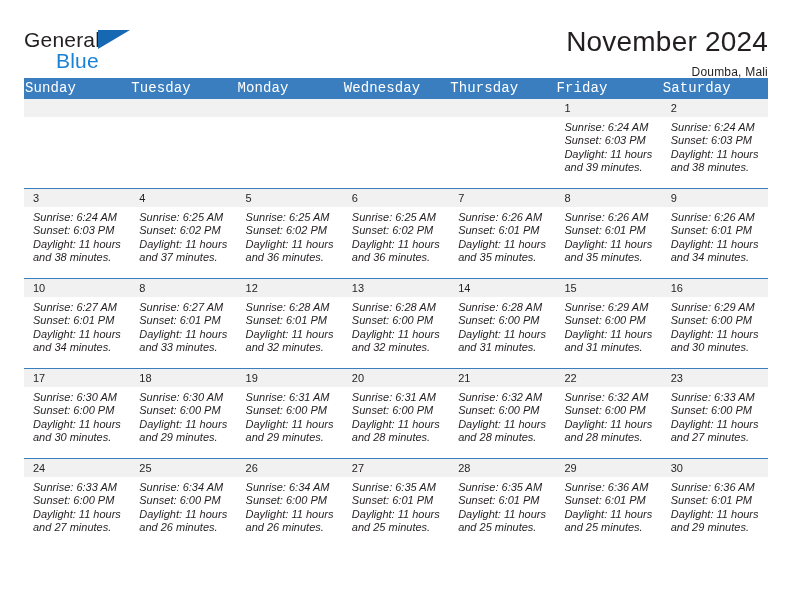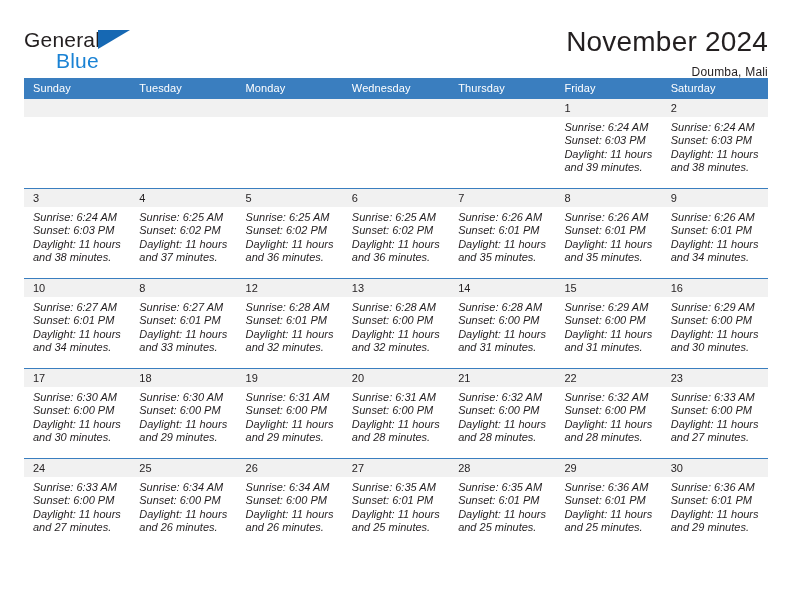--- a/index.html
+++ b/index.html
@@ -90,25 +90,26 @@
     margin-top: 6px;
   }
   .weekday-row {
     display: flex;
     background: #3a7ebf;
     height: 21px;
   }
   .weekday {
     flex: 1 1 0;
     color: #ffffff;
-    font-size: 11px;
+    font-size: 14px;
     line-height: 21px;
-    padding-left: 9px;
+    padding-left: 1px;
     box-sizing: border-box;
     letter-spacing: 0.1px;
+    font-family: Liberation Mono, monospace;
   }
 
   .week-row {
     display: flex;
     border-top: 1px solid #3a7ebf;
     height: 89px;
   }
   .week-row.first { border-top: none; }
 
   .day-cell {

